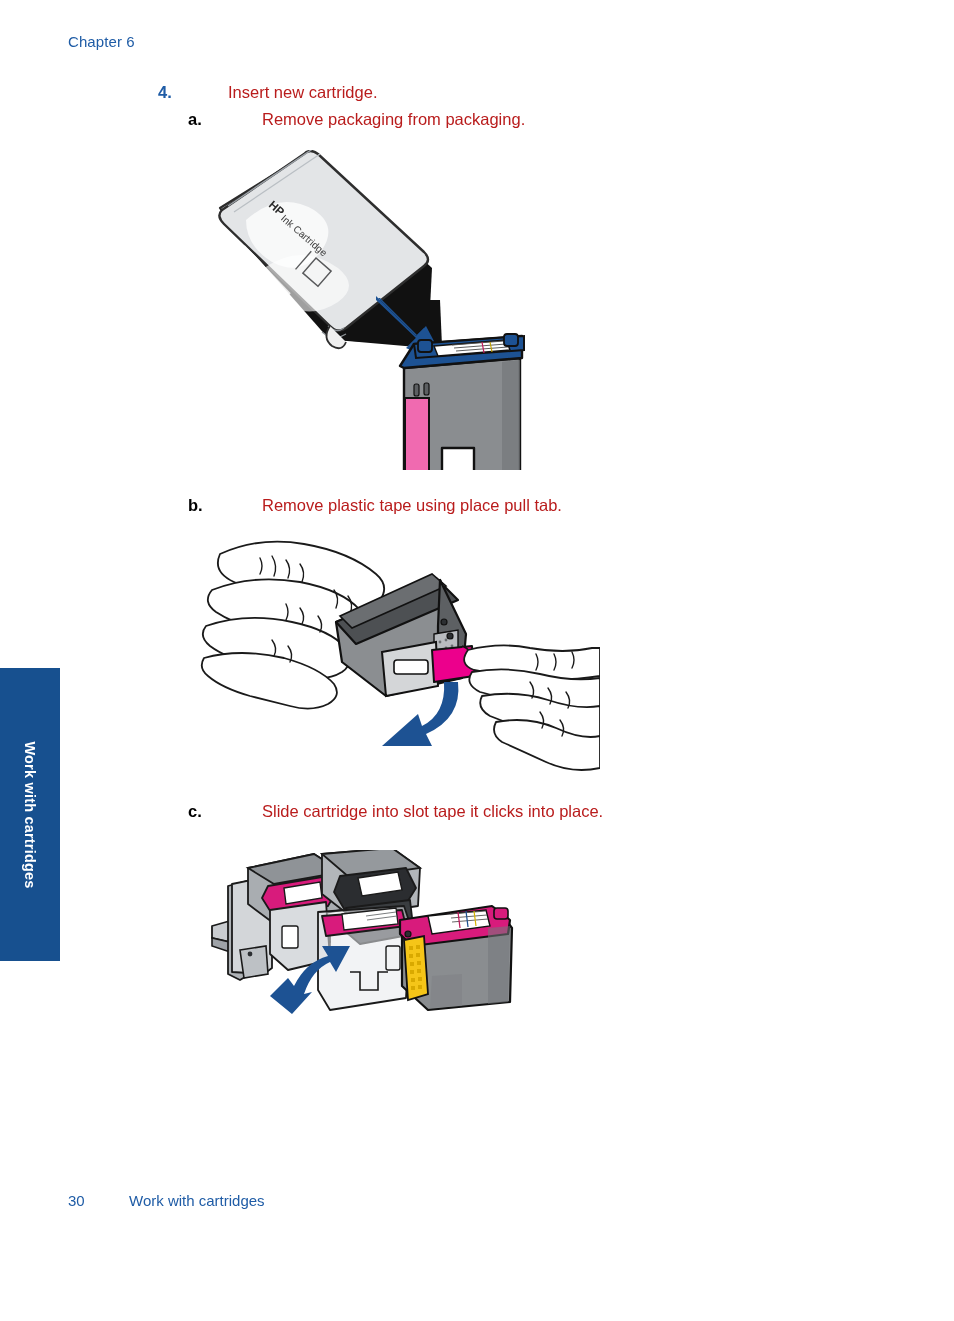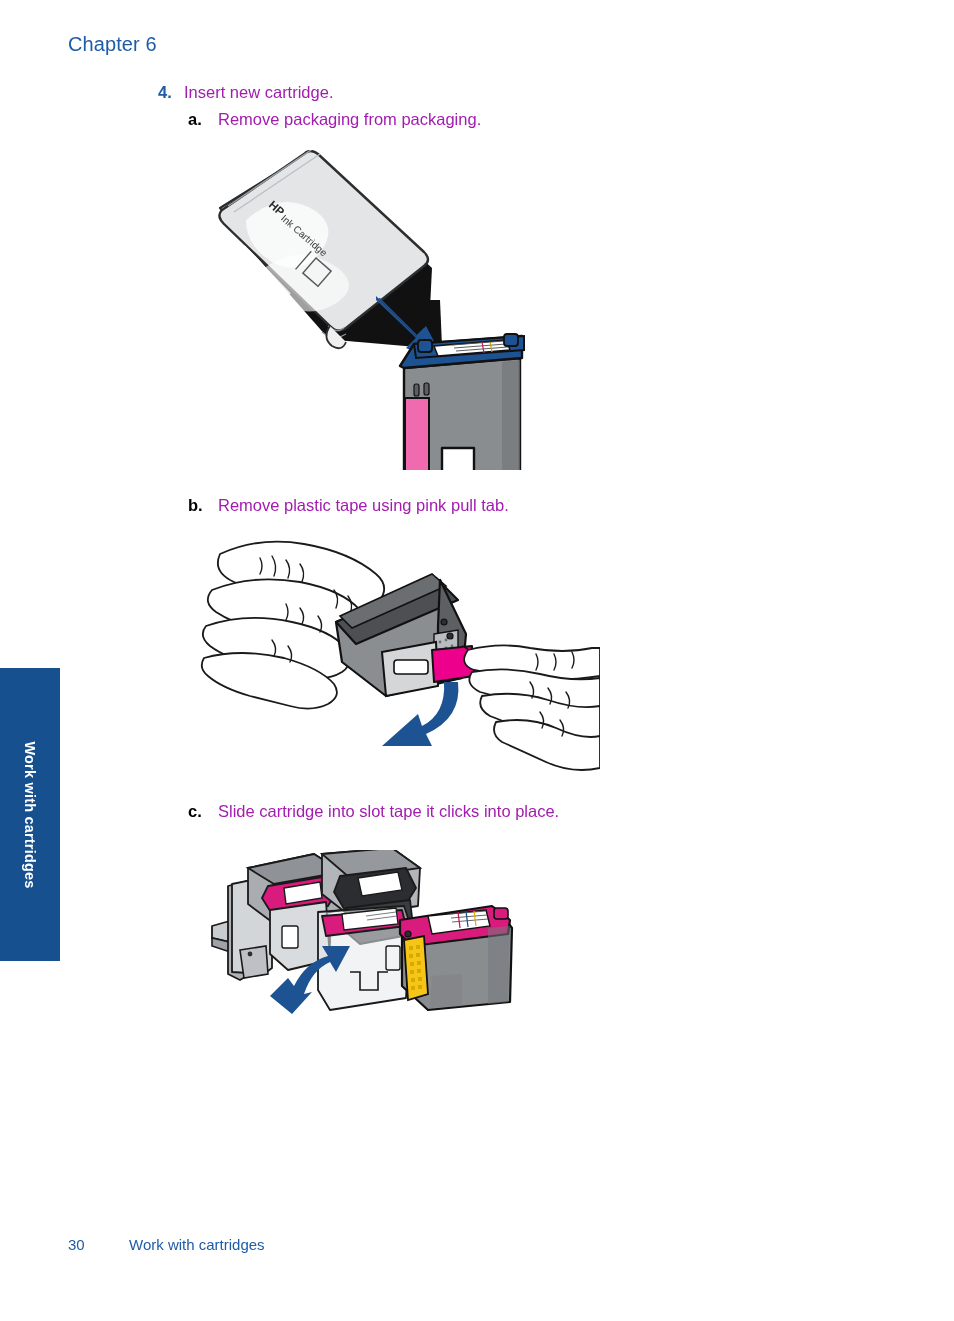--- a/index.html
+++ b/index.html
@@ -13,21 +13,21 @@
     position: relative;
     font-family: "Liberation Sans", sans-serif;
     overflow: hidden;
   }
 
   
   #chapter-header {
     position: absolute;
     left: 68px;
     top: 33px;
-    font-size: 20px;
+    font-size: 15px;
     color: #1f5ca6;
     letter-spacing: 0.1px;
   }
 
   
   #side-tab {
     position: absolute;
     left: 0px;
     top: 668px;
     width: 60px;
@@ -69,38 +69,38 @@
     font-weight: bold;
     width: 26px;
     display: inline-block;
   }
   .sub-letter {
     font-weight: bold;
     color: #000000;
     width: 30px;
     display: inline-block;
   }
-  .step-text { color: #a21caf; }
+  .step-text { color: #b91c1c; margin-left: 44px; }
 
   #step4-row { left: 158px; top: 83px; }
   #step-a-row { left: 188px; top: 110px; }
   #step-b-row { left: 188px; top: 496px; }
   #step-c-row { left: 188px; top: 802px; }
 
   
   .figure { position: absolute; }
   #figure-a { left: 210px; top: 150px; width: 320px; height: 320px; }
   #figure-b { left: 200px; top: 530px; width: 400px; height: 250px; }
   #figure-c { left: 210px; top: 850px; width: 330px; height: 190px; }
 
   
   #footer {
     position: absolute;
     left: 68px;
-    top: 1236px;
+    top: 1192px;
     font-size: 15px;
     color: #1f5ca6;
     display: flex;
     align-items: baseline;
   }
   #footer-page-number { width: 61px; display: inline-block; }
 </style>
 </head>
 <body>
 
@@ -184,21 +184,21 @@
         <rect x="16" y="48" width="5" height="12" rx="2" fill="#5c5f62" stroke="#111111" stroke-width="1.2"></rect>
         <rect x="26" y="47" width="5" height="12" rx="2" fill="#5c5f62" stroke="#111111" stroke-width="1.2"></rect>
 
         <path d="M104 26 L122 24 L122 140 L104 140 Z" fill="#75787b" opacity="0.7"></path>
       </g>
     </svg>
   </div>
 
   <div class="step-row" id="step-b-row">
     <span class="sub-letter"><span>b</span><span>.</span></span>
-    <span class="step-text">Remove plastic tape using pink pull tab.</span>
+    <span class="step-text">Remove plastic tape using place pull tab.</span>
   </div>
 
   <div class="figure" id="figure-b">
     <svg width="400" height="250" viewBox="0 0 400 250" xmlns="http://www.w3.org/2000/svg">
       <g fill="#ffffff" stroke="#1a1a1a" stroke-width="1.8" stroke-linejoin="round" stroke-linecap="round">
 
         <path d="M20 24 Q60 6 104 14 Q150 22 176 44 Q190 56 180 70 Q168 84 142 80 L92 70 Q58 64 34 52 Q12 42 20 24 Z"></path>
         <path d="M12 60 Q52 44 100 52 Q142 60 160 80 Q172 94 158 106 Q142 118 116 112 L68 102 Q34 94 16 82 Q2 72 12 60 Z"></path>
         <path d="M6 96 Q46 82 92 92 Q130 100 146 118 Q156 132 142 142 Q126 152 102 146 L58 136 Q26 128 10 116 Q-2 106 6 96 Z"></path>
         <path d="M4 128 Q40 118 84 128 Q120 138 134 154 Q142 166 128 174 Q112 182 90 176 L50 166 Q22 158 8 146 Q-2 138 4 128 Z"></path>

